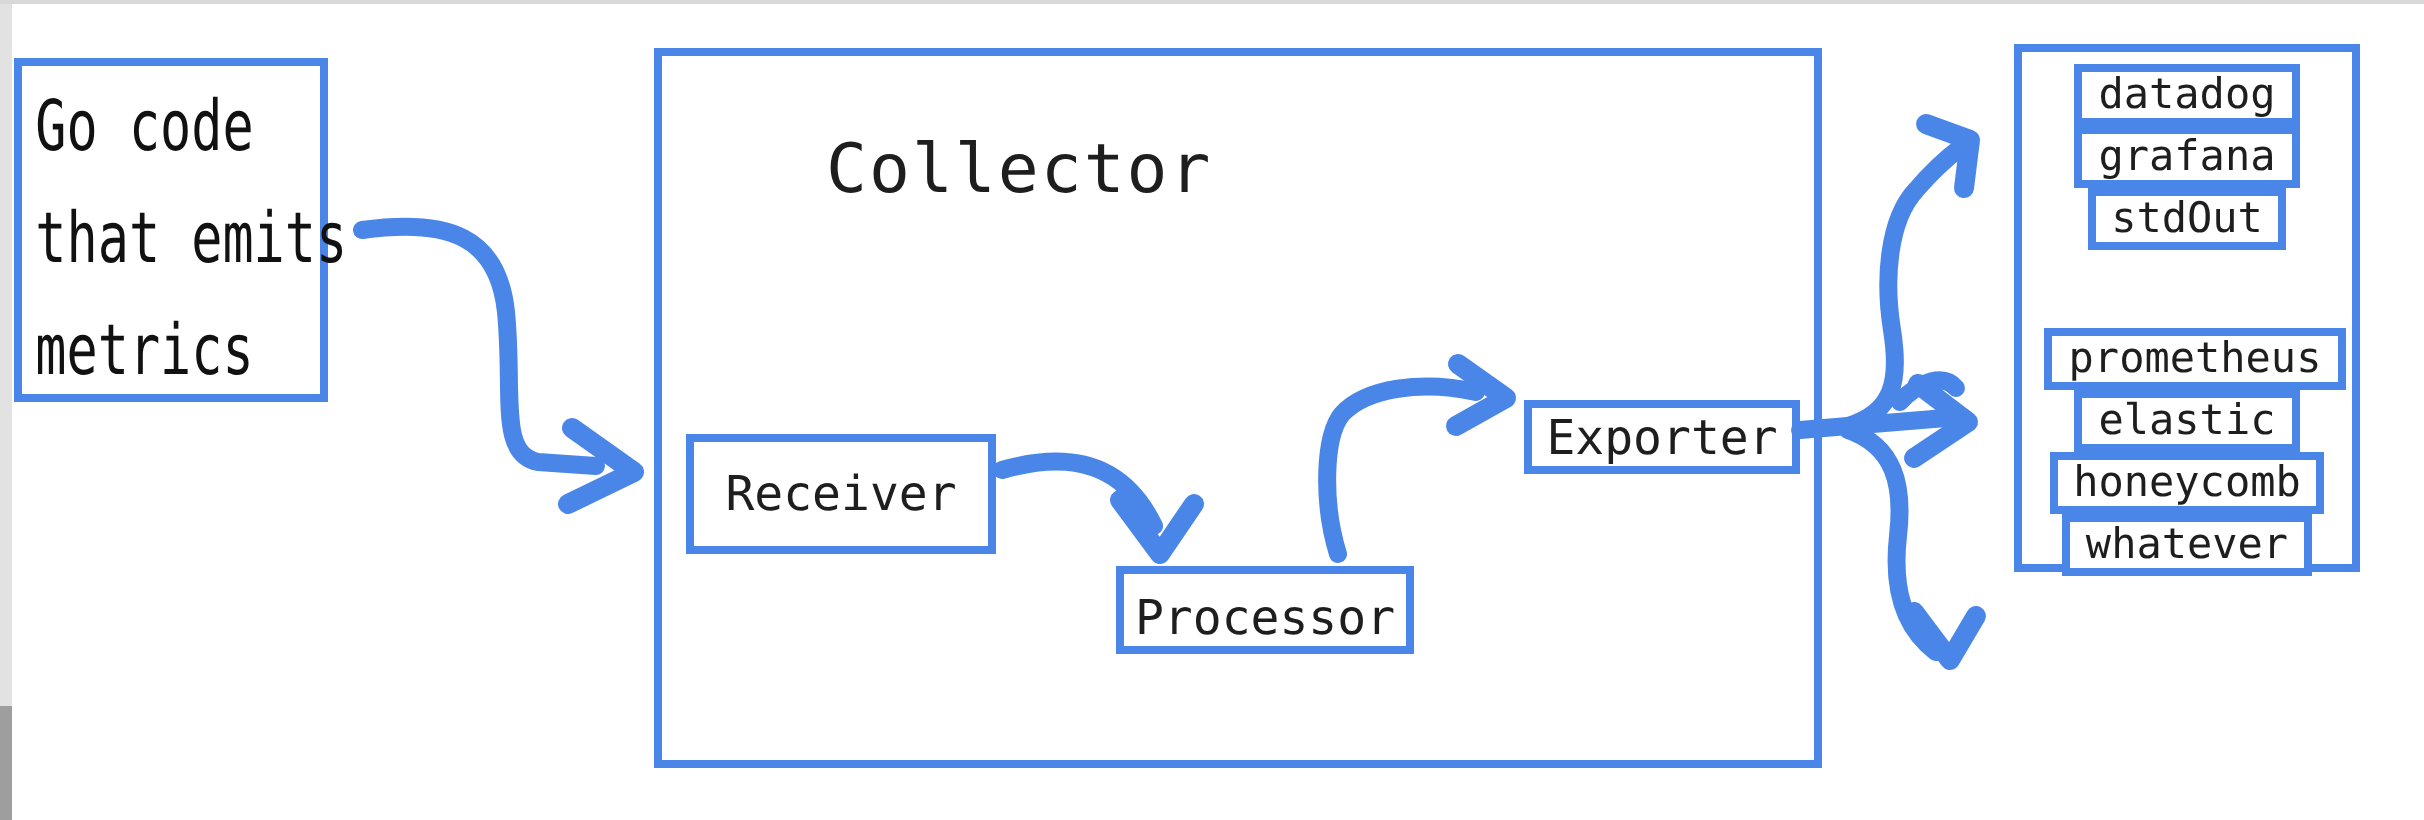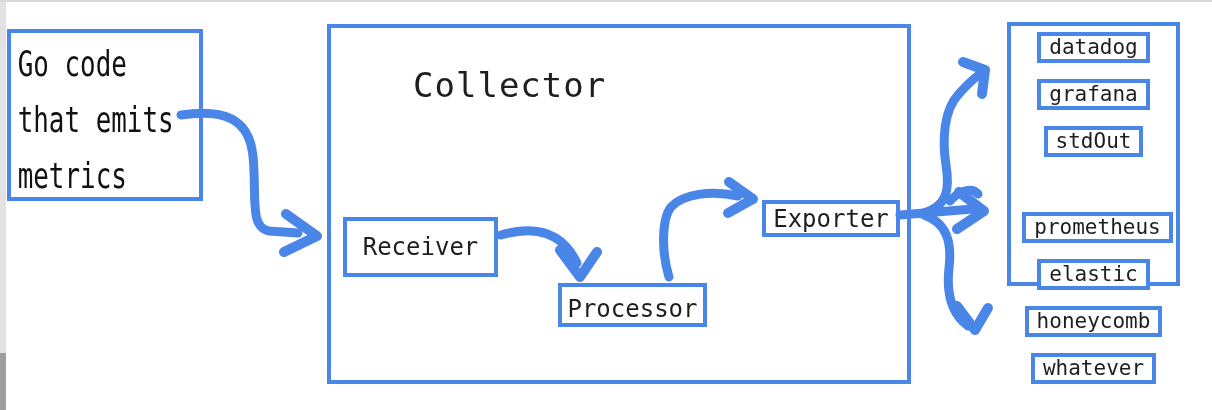--- a/index.html
+++ b/index.html
@@ -7,21 +7,21 @@
     position:relative;width:1212px;height:410px;background:#ffffff;
     overflow:hidden;font-family:"DejaVu Sans Mono","Liberation Mono",monospace;
     color:#1e1e1e;
   }
   .top-line{position:absolute;left:0;top:0;width:1212px;height:2px;background:#d8d8d8;}
   .edge-strip{position:absolute;left:0;top:2px;width:6px;height:408px;background:#e2e2e2;}
   .edge-thumb{position:absolute;left:0;top:351px;width:6px;height:57px;background:#9e9e9e;}
 
   .box{position:absolute;border:4px solid #4a86e8;background:#fff;box-sizing:border-box;}
 
-  .source-box{left:7px;top:29px;width:196px;height:172px;}
+  .source-box{left:7px;top:29px;width:157px;height:172px;}
   .source-text{
     padding:3px 0 0 9px;font-size:35px;line-height:56px;white-space:nowrap;
     transform:scaleX(0.74);transform-origin:0 0;color:#111;
   }
 
   .collector-box{left:327px;top:24px;width:584px;height:360px;}
   .collector-title{
     position:absolute;left:413px;top:70px;font-size:34px;line-height:30px;
     letter-spacing:1px;color:#1e1e1e;text-align:right;
   }
@@ -29,21 +29,21 @@
   .stage-box{
     display:flex;align-items:center;justify-content:center;
     font-size:24px;color:#1e1e1e;
   }
   .receiver-box{left:343px;top:217px;width:155px;height:60px;}
   .processor-box{left:558px;top:283px;width:149px;height:44px;align-items:flex-end;}
   .exporter-box{left:762px;top:200px;width:138px;height:37px;}
 
   .dest-outer{
     left:1007px;top:22px;width:173px;height:264px;
-    display:flex;flex-direction:column;align-items:center;gap:16px;
+    display:flex;flex-direction:column;align-items:center;gap:0;
     padding-top:6px;
   }
   .dest-item{
     border:4px solid #4a86e8;background:#fff;box-sizing:border-box;
     font-size:21px;line-height:23px;padding:0 8px;color:#1e1e1e;
     white-space:nowrap;
   }
   .dest-item.nudge{margin-left:8px;margin-top:39px;}
 
   .arrows{position:absolute;left:0;top:0;width:1212px;height:410px;pointer-events:none;}

